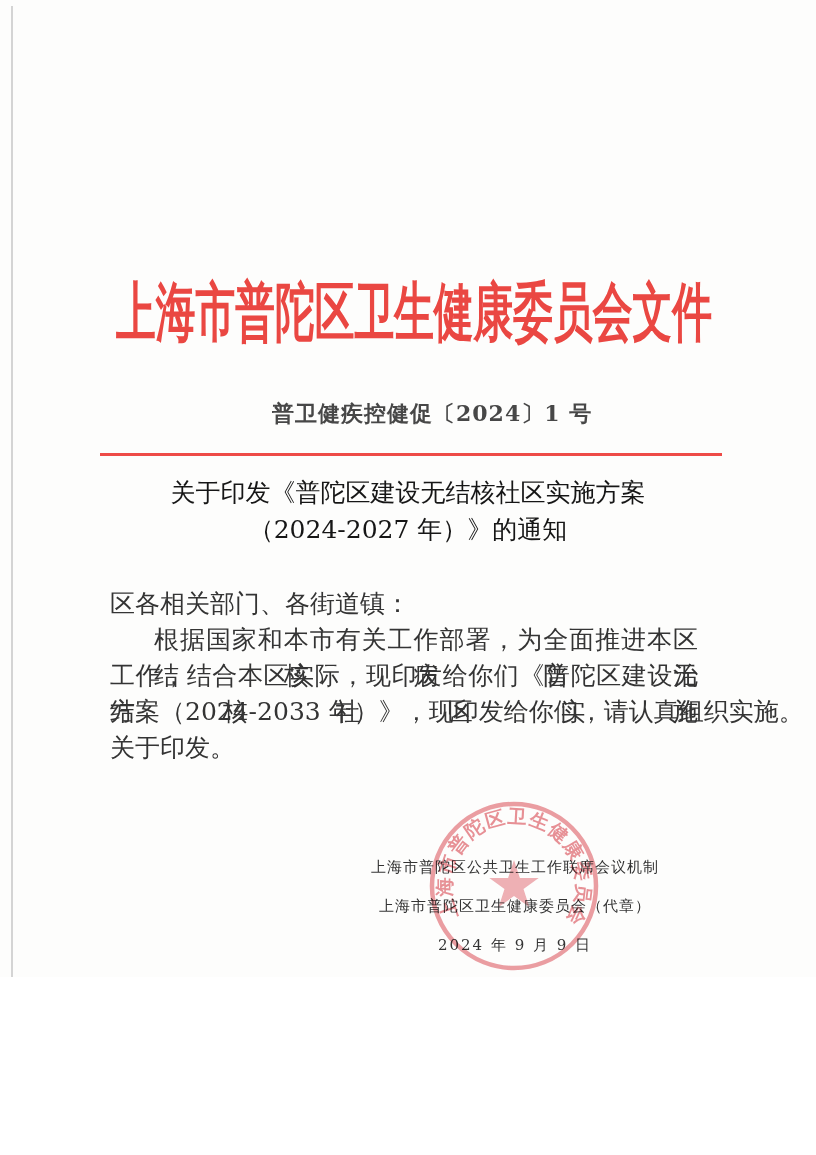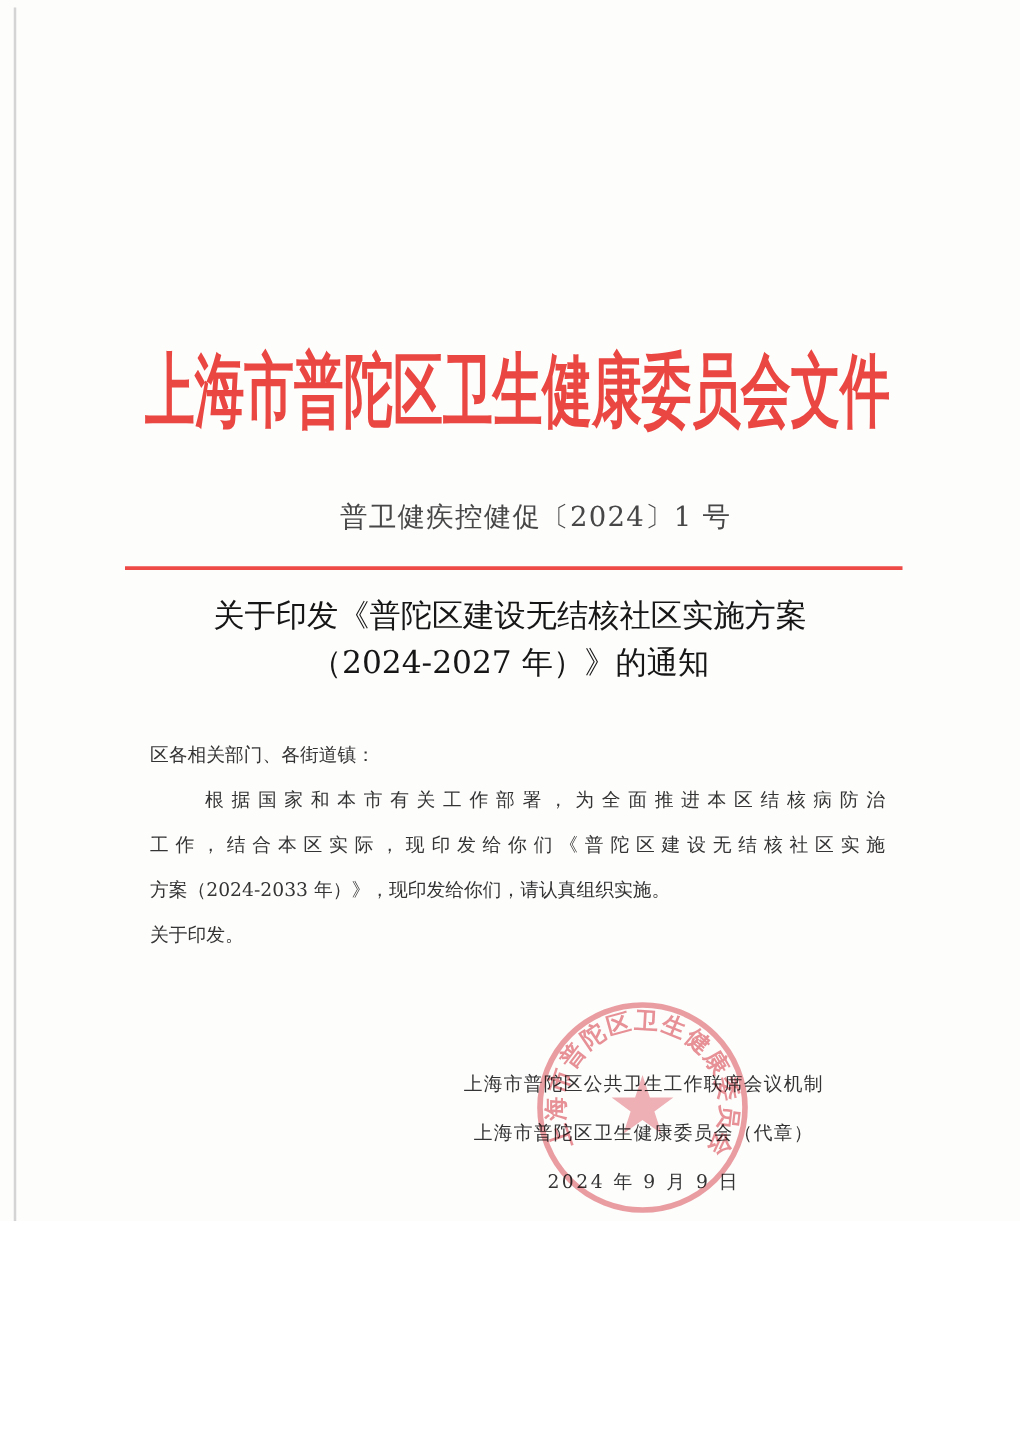--- a/index.html
+++ b/index.html
@@ -41,20 +41,21 @@
     font-weight: bold;
   }
   .doc-number {
     position: absolute;
     left: 272px;
     top: 399px;
     font-size: 22px;
     color: #474747;
     letter-spacing: 1px;
     white-space: nowrap;
+    font-weight: bold;
   }
   .red-rule {
     position: absolute;
     left: 100px;
     top: 453px;
     width: 622px;
     height: 3px;
     background: #ee4b47;
   }
   .subject {
@@ -63,24 +64,24 @@
     top: 474px;
     width: 800px;
     text-align: center;
     font-weight: normal;
     font-size: 25px;
     line-height: 37px;
     color: #161616;
   }
   .body-text {
     position: absolute;
-    left: 120px;
+    left: 110px;
     top: 586px;
     width: 588px;
-    font-size: 15px;
+    font-size: 25px;
     color: #343434;
   }
   .body-text .line {
     height: 36px;
     line-height: 36px;
     white-space: nowrap;
   }
   .body-text .justify {
     white-space: normal;
     text-align: justify;

